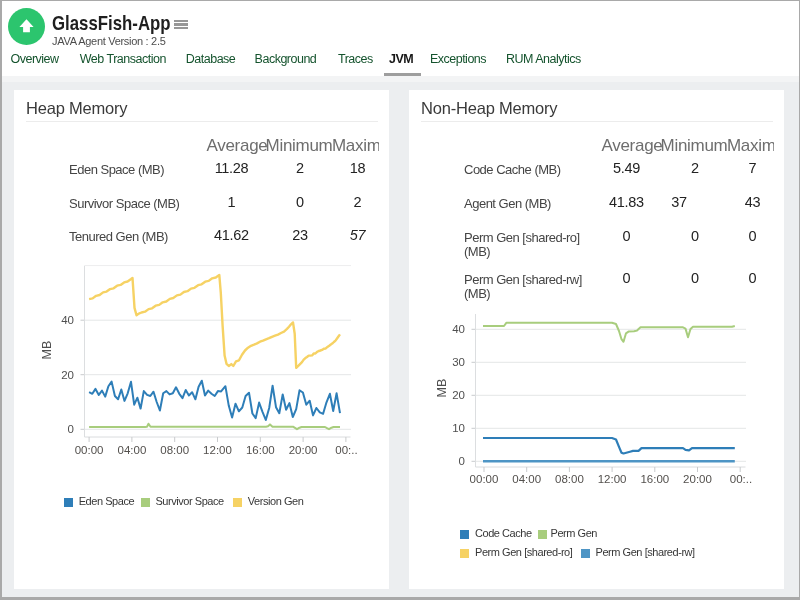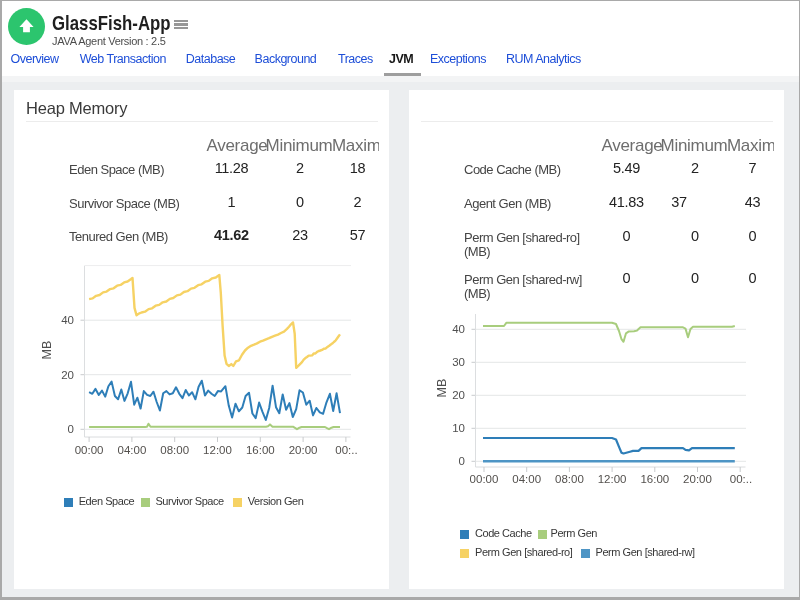--- a/index.html
+++ b/index.html
@@ -6,21 +6,21 @@
 body { font-family:"Liberation Sans", sans-serif; background:#fff; position:relative;
        border-left:2px solid #a9a9a9; border-right:1px solid #a9a9a9;
        border-top:1px solid #a9a9a9; border-bottom:3px solid #a9a9a9; }
 
 #hdr { position:absolute; left:0; top:0; width:797px; height:75px; background:#fff; }
 #circle { position:absolute; left:6px; top:7px; }
 #title { position:absolute; left:50px; top:10px; font-size:21px; font-weight:bold; color:#1f1f1f; transform:scaleX(0.8); transform-origin:0 0; white-space:nowrap; }
 #subtitle { position:absolute; left:50px; top:33.5px; font-size:11px; color:#4c4c4c; letter-spacing:-0.3px; }
 #burger { position:absolute; left:172px; top:19px; width:14px; height:9px; }
 #burger div { height:2.4px; background:#979797; margin-bottom:1.1px; }
-.tab { position:absolute; top:50.5px; font-size:12.5px; color:#1d4ed8; white-space:nowrap; letter-spacing:-0.5px; }
+.tab { position:absolute; top:50.5px; font-size:12.5px; color:#14532d; white-space:nowrap; letter-spacing:-0.5px; }
 #tab-active { color:#171717; font-weight:bold; }
 #tabline { position:absolute; left:382px; top:72px; width:37px; height:3px; background:#9e9e9e; }
 
 #content { position:absolute; left:0; top:75px; width:797px; height:521px; background:#eceef0; }
 #content::before { content:""; position:absolute; left:0; top:0; width:100%; height:6px; background:#f3f4f5; }
 .panel { position:absolute; top:14px; width:375px; height:499px; background:#fff; overflow:hidden;padding-left:8px; }
 #panelL { left:12px; }
 #panelR { left:407px; }
 .ptitle { position:absolute; left:12px; top:9px; font-size:16.5px; color:#3a3a3a; letter-spacing:-0.2px; }
 .pdiv { position:absolute; left:12px; top:31px; width:352px; height:1px; background:#ececec; }
@@ -62,23 +62,23 @@
     <div class="th" style="left:344px; top:46px; width:69px; margin-left:-48px; text-align:left; padding-left:22px; overflow:hidden;">Maximum</div>
     <div class="tl" style="top:72px;">Eden Space (MB)</div>
     <div class="tv" style="left:217.5px; top:70px;">11.28</div>
     <div class="tv" style="left:286px; top:70px;">2</div>
     <div class="tv" style="left:343.5px; top:70px;">18</div>
     <div class="tl" style="top:105.5px;">Survivor Space (MB)</div>
     <div class="tv" style="left:217.5px; top:103.5px;">1</div>
     <div class="tv" style="left:286px; top:103.5px;">0</div>
     <div class="tv" style="left:343.5px; top:103.5px;">2</div>
     <div class="tl" style="top:139px;">Tenured Gen (MB)</div>
-    <div class="tv" style="left:217.5px; top:137px;font-weight:bold;">41.62</div>
+    <div class="tv" style="left:217.5px; top:137px;">41.62</div>
     <div class="tv" style="left:286px; top:137px;">23</div>
-    <div class="tv" style="left:343.5px; top:137px;">57</div>
+    <div class="tv" style="left:343.5px; top:137px;font-style:italic;">57</div>
     <svg width="375" height="402" style="position:absolute;left:0;top:0;overflow:hidden">
 <g transform="translate(-14,-90)">
 <line x1="85" y1="429.3" x2="351" y2="429.3" stroke="#e4e6e7" stroke-width="1"></line>
 <line x1="80.5" y1="429.3" x2="85" y2="429.3" stroke="#c9cbcd" stroke-width="1"></line>
 <line x1="85" y1="374.7" x2="351" y2="374.7" stroke="#e4e6e7" stroke-width="1"></line>
 <line x1="80.5" y1="374.7" x2="85" y2="374.7" stroke="#c9cbcd" stroke-width="1"></line>
 <line x1="85" y1="320.2" x2="351" y2="320.2" stroke="#e4e6e7" stroke-width="1"></line>
 <line x1="80.5" y1="320.2" x2="85" y2="320.2" stroke="#c9cbcd" stroke-width="1"></line>
 <line x1="85" y1="265.6" x2="351" y2="265.6" stroke="#ededee" stroke-width="1"></line>
 <line x1="84.5" y1="265.6" x2="84.5" y2="437" stroke="#dcdee0" stroke-width="1"></line>
@@ -107,20 +107,21 @@
 </g>
       </svg>
     <div class="sq" style="left:50px; top:408px; background:#2e7eb8;"></div>
     <div class="lg" style="left:64.7px; top:405px;">Eden Space</div>
     <div class="sq" style="left:126.7px; top:408px; background:#a8cd7d;"></div>
     <div class="lg" style="left:141.4px; top:405px;">Survivor Space</div>
     <div class="sq" style="left:219px; top:408px; background:#f6d264;"></div>
     <div class="lg" style="left:233.8px; top:405px;">Version Gen</div>
   </div>
   <div class="panel" id="panelR">
+    <div class="ptitle">Non-Heap Memory</div>
     <div class="pdiv"></div>
     <div class="th" style="left:223px; top:46px;">Average</div>
     <div class="th" style="left:285px; top:46px;">Minimum</div>
     <div class="th" style="left:344px; top:46px; width:69px; margin-left:-48px; text-align:left; padding-left:22px; overflow:hidden;">Maximum</div>
     <div class="tl" style="top:72px;">Code Cache (MB)</div>
     <div class="tv" style="left:217.5px; top:70px;">5.49</div>
     <div class="tv" style="left:286px; top:70px;">2</div>
     <div class="tv" style="left:343.5px; top:70px;">7</div>
     <div class="tl" style="top:105.5px;">Agent Gen (MB)</div>
     <div class="tv" style="left:217.5px; top:103.5px;">41.83</div>

